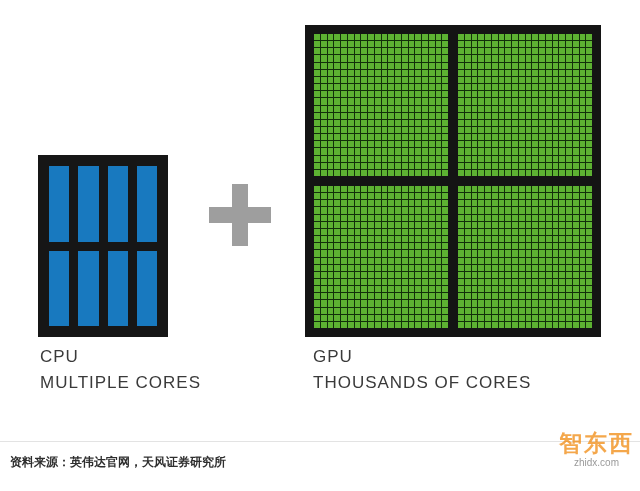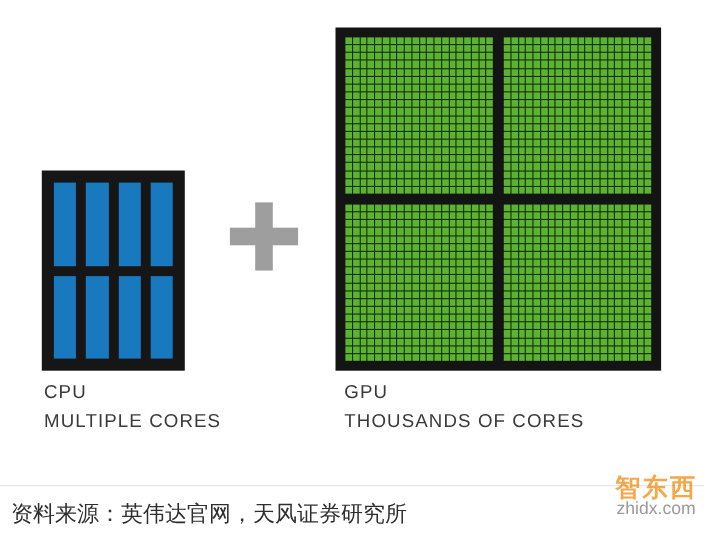--- a/index.html
+++ b/index.html
@@ -94,42 +94,42 @@
     left: 0;
     top: 441px;
     width: 640px;
     height: 1px;
     background: #e3e3e3;
   }
   .source {
     position: absolute;
     left: 10px;
     top: 454px;
-    font-size: 20px;
-    font-weight: normal;
+    font-size: 12px;
+    font-weight: bold;
     color: #2e2e2e;
   }
   
   .watermark {
     position: absolute;
     right: 6px;
     top: 430px;
     text-align: center;
     margin-left: 16px;
   }
   .watermark .brand {
     font-size: 23px;
     font-weight: bold;
     letter-spacing: 2px;
     line-height: 27px;
     color: var(--brand, #f08300);
     opacity: 0.7;
   }
   .watermark .domain {
-    font-size: 16px;
+    font-size: 10px;
     line-height: 12px;
     color: #9a9a9a;
   }
 </style>
 </head>
 <body>
 
 <div id="canvas">
 
   <div class="cpu-chip" style="background: rgb(22, 22, 22); grid-template-columns: repeat(4, 1fr); grid-template-rows: repeat(2, 1fr);">

